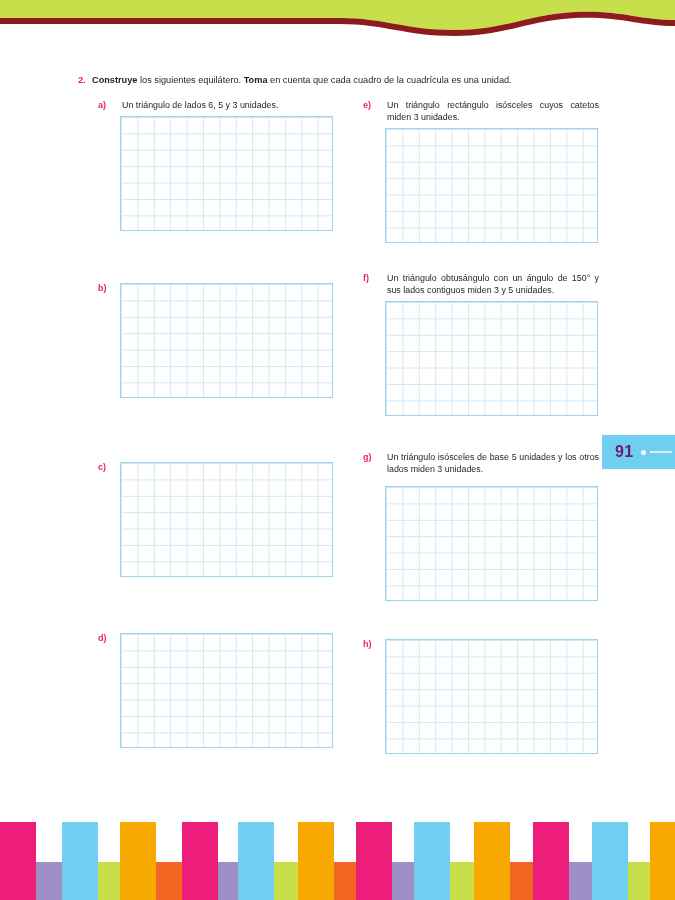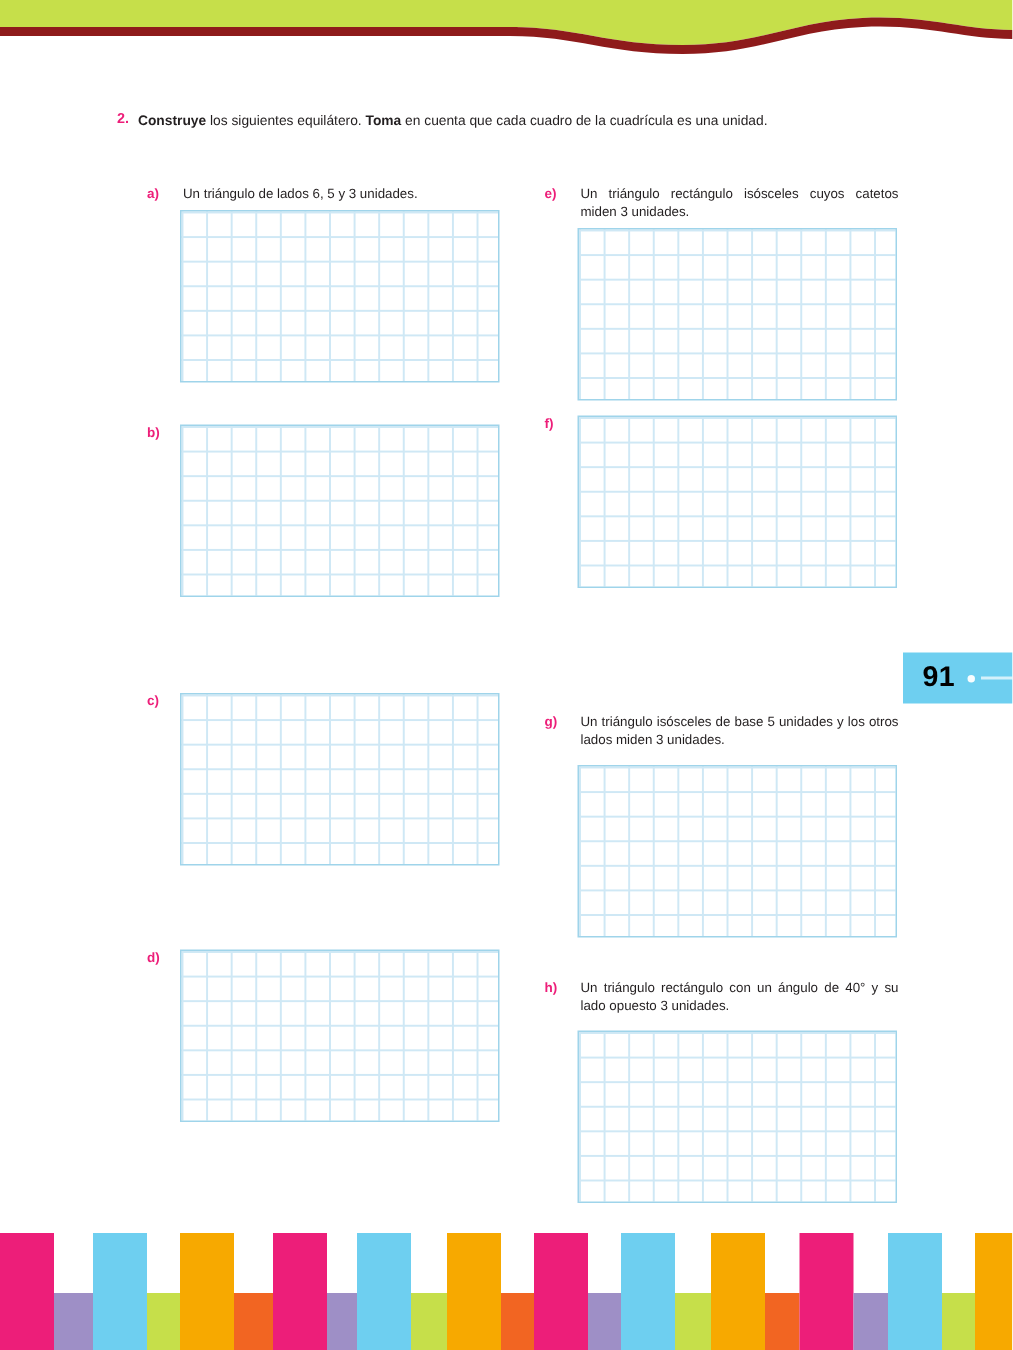--- a/index.html
+++ b/index.html
@@ -28,21 +28,21 @@
   
   .page-tab {
     position:absolute; right:0; top:435px;
     width:73px; height:34px;
     background:#6ecff0;
     display:flex; align-items:center; gap:8px;
     padding-left:13px;
     box-sizing:border-box;
   }
   .page-tab .num {
-    color:#000000; font-size:19px; font-weight:bold;
+    color:#701a75; font-size:16px; font-weight:bold;
     letter-spacing:0.3px;
   }
   .page-tab .dots { display:flex; align-items:center; gap:4px; }
   .page-tab .dot { width:5px; height:5px; border-radius:50%; background:#ffffff; opacity:.95; }
   .page-tab .dash { width:22px; height:2px; background:#ffffff; opacity:.7; }
 
   
   .content {
     position:absolute; left:0; top:48px; width:675px;
   }
@@ -66,21 +66,20 @@
     position:absolute; left:0; top:0;
     font-size:9px; font-weight:bold; color:#ed1e79;
     width:18px;
   }
   .item-text {
     margin-left:24px;
     font-size:8.9px; color:#231f20;
     line-height:1.33;
     text-align:justify;
     width:212px;
-    margin-top:24px;
   }
 
   .grid-wrap { margin-left:22px; margin-top:4px; }
   .grid {
     width:213px; height:115px;
     border:1px solid #9fd4ea;
     background-image:
       linear-gradient(to right, #cfe8f5 1px, transparent 1px),
       linear-gradient(to bottom, #cfe8f5 1px, transparent 1px);
     background-size:16.4px 16.4px;
@@ -159,40 +158,40 @@
       <div class="item-text">Un triángulo rectángulo isósceles cuyos catetos miden 3 unidades.</div>
       <div class="grid-wrap">
         <div class="grid"></div>
       </div>
     </div>
   </div>
 
   <div class="col-right" style="top:225px;">
     <div class="item">
       <div class="item-label">f)</div>
+      <div class="item-text">Un triángulo obtusángulo con un ángulo de 150° y sus lados contiguos miden 3 y 5 unidades.</div>
       <div class="grid-wrap">
         <div class="grid"></div>
       </div>
     </div>
   </div>
 
   <div class="col-right" style="top:404px;">
     <div class="item">
       <div class="item-label">g)</div>
       <div class="item-text">Un triángulo isósceles de base 5 unidades y los otros lados miden 3 unidades.</div>
       <div class="grid-wrap" style="margin-top:10px;">
         <div class="grid"></div>
       </div>
     </div>
   </div>
 
   <div class="col-right" style="top:581px;">
     <div class="item">
       <div class="item-label">h)</div>
-      <div class="item-text">Un triángulo rectángulo con un ángulo de 40° y su lado opuesto 3 unidades.</div>
       <div class="grid-wrap" style="margin-top:10px;">
         <div class="grid"></div>
       </div>
     </div>
   </div>
 
 </div>
 
 <div class="bottom-band">
 

